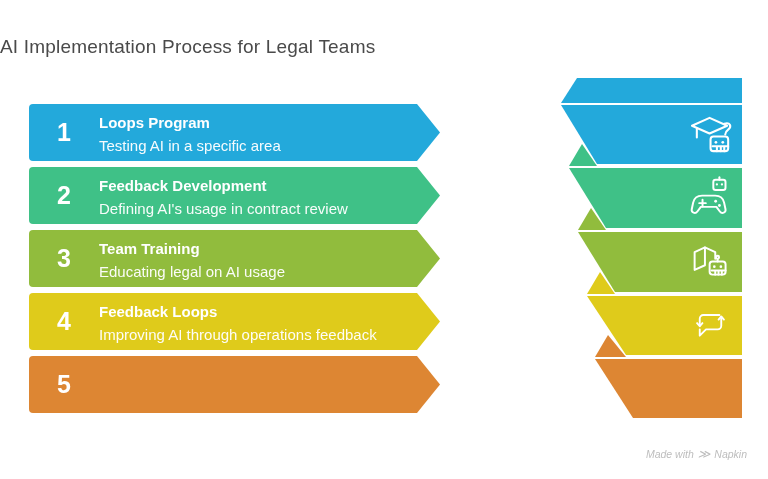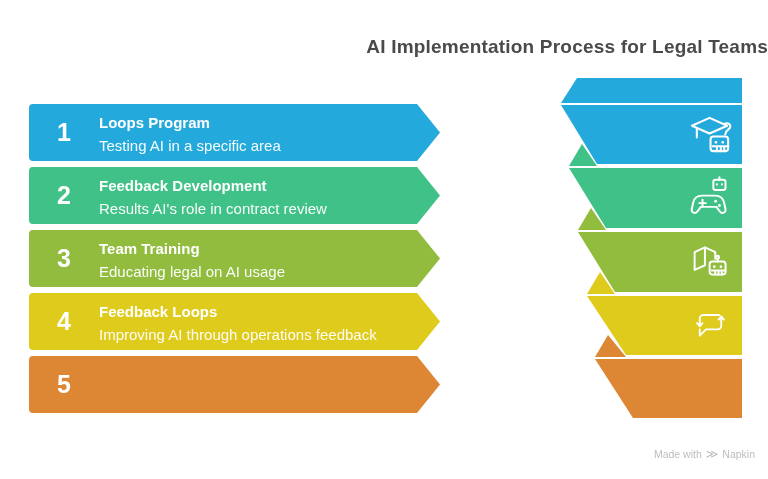--- a/index.html
+++ b/index.html
@@ -1,22 +1,22 @@
 <!DOCTYPE html>
 <html><head>
 <meta charset="utf-8">
 <style>
   html,body{margin:0;padding:0;background:#ffffff;}
   .stage{
     position:relative;width:768px;height:479px;background:#ffffff;overflow:hidden;
     font-family:"Liberation Sans",sans-serif;
   }
   .main-title{
-    position:absolute;top:36px;left:0;width:100%;text-align:right;
-    font-size:19px;font-weight:bold;letter-spacing:.2px;
+    position:absolute;top:36px;left:0;width:100%;text-align:left;
+    font-size:19px;font-weight:normal;letter-spacing:.2px;
   }
   
   .bars{position:absolute;left:0;top:0;width:100%;height:100%;}
   .bar{
     position:absolute;left:29px;width:411px;height:57px;
     border-radius:4px;
     clip-path:polygon(0 0, calc(100% - 23px) 0, 100% 50%, calc(100% - 23px) 100%, 0 100%);
     display:flex;align-items:center;
   }
   .bar.r1{top:104px}.bar.r2{top:167px}.bar.r3{top:230px}.bar.r4{top:293px}.bar.r5{top:356px}
@@ -29,22 +29,22 @@
   
   .ribbon-icon{position:absolute;}
   .ribbon-icon svg{display:block;width:100%;height:100%;}
   .i1{left:689px;top:111px;width:47px;height:47px;}
   .i2{left:688px;top:175px;width:45px;height:45px;}
   .i3{left:689px;top:239px;width:45px;height:45px;}
   .i4{left:689px;top:304px;width:43px;height:40px;}
   .i5{left:691px;top:364px;width:44px;height:49px;}
   
   .watermark{
-    position:absolute;top:448px;right:13px;font-size:10.5px;
-    display:flex;align-items:center;gap:4px;
+    position:absolute;top:448px;right:21px;font-size:10.5px;
+    display:flex;align-items:center;gap:4px;font-style:italic;
   }
   .napkin-logo{font-size:12px;line-height:1;}
 </style>
 </head>
 <body>
 
 <div class="stage">
 
   <div class="main-title" style="color: rgb(74, 74, 74);">AI Implementation Process for Legal Teams</div>
 
@@ -55,21 +55,21 @@
       <div class="content">
         <div class="bar-title">Loops Program</div>
         <div class="bar-sub">Testing AI in a specific area</div>
       </div>
     </div>
 
     <div class="bar r2" style="background: rgb(63, 193, 135);">
       <div class="num">2</div>
       <div class="content">
         <div class="bar-title">Feedback Development</div>
-        <div class="bar-sub">Results AI's role in contract review</div>
+        <div class="bar-sub">Defining AI's usage in contract review</div>
       </div>
     </div>
 
     <div class="bar r3" style="background: rgb(145, 188, 61);">
       <div class="num">3</div>
       <div class="content">
         <div class="bar-title">Team Training</div>
         <div class="bar-sub">Educating legal on AI usage</div>
       </div>
     </div>

